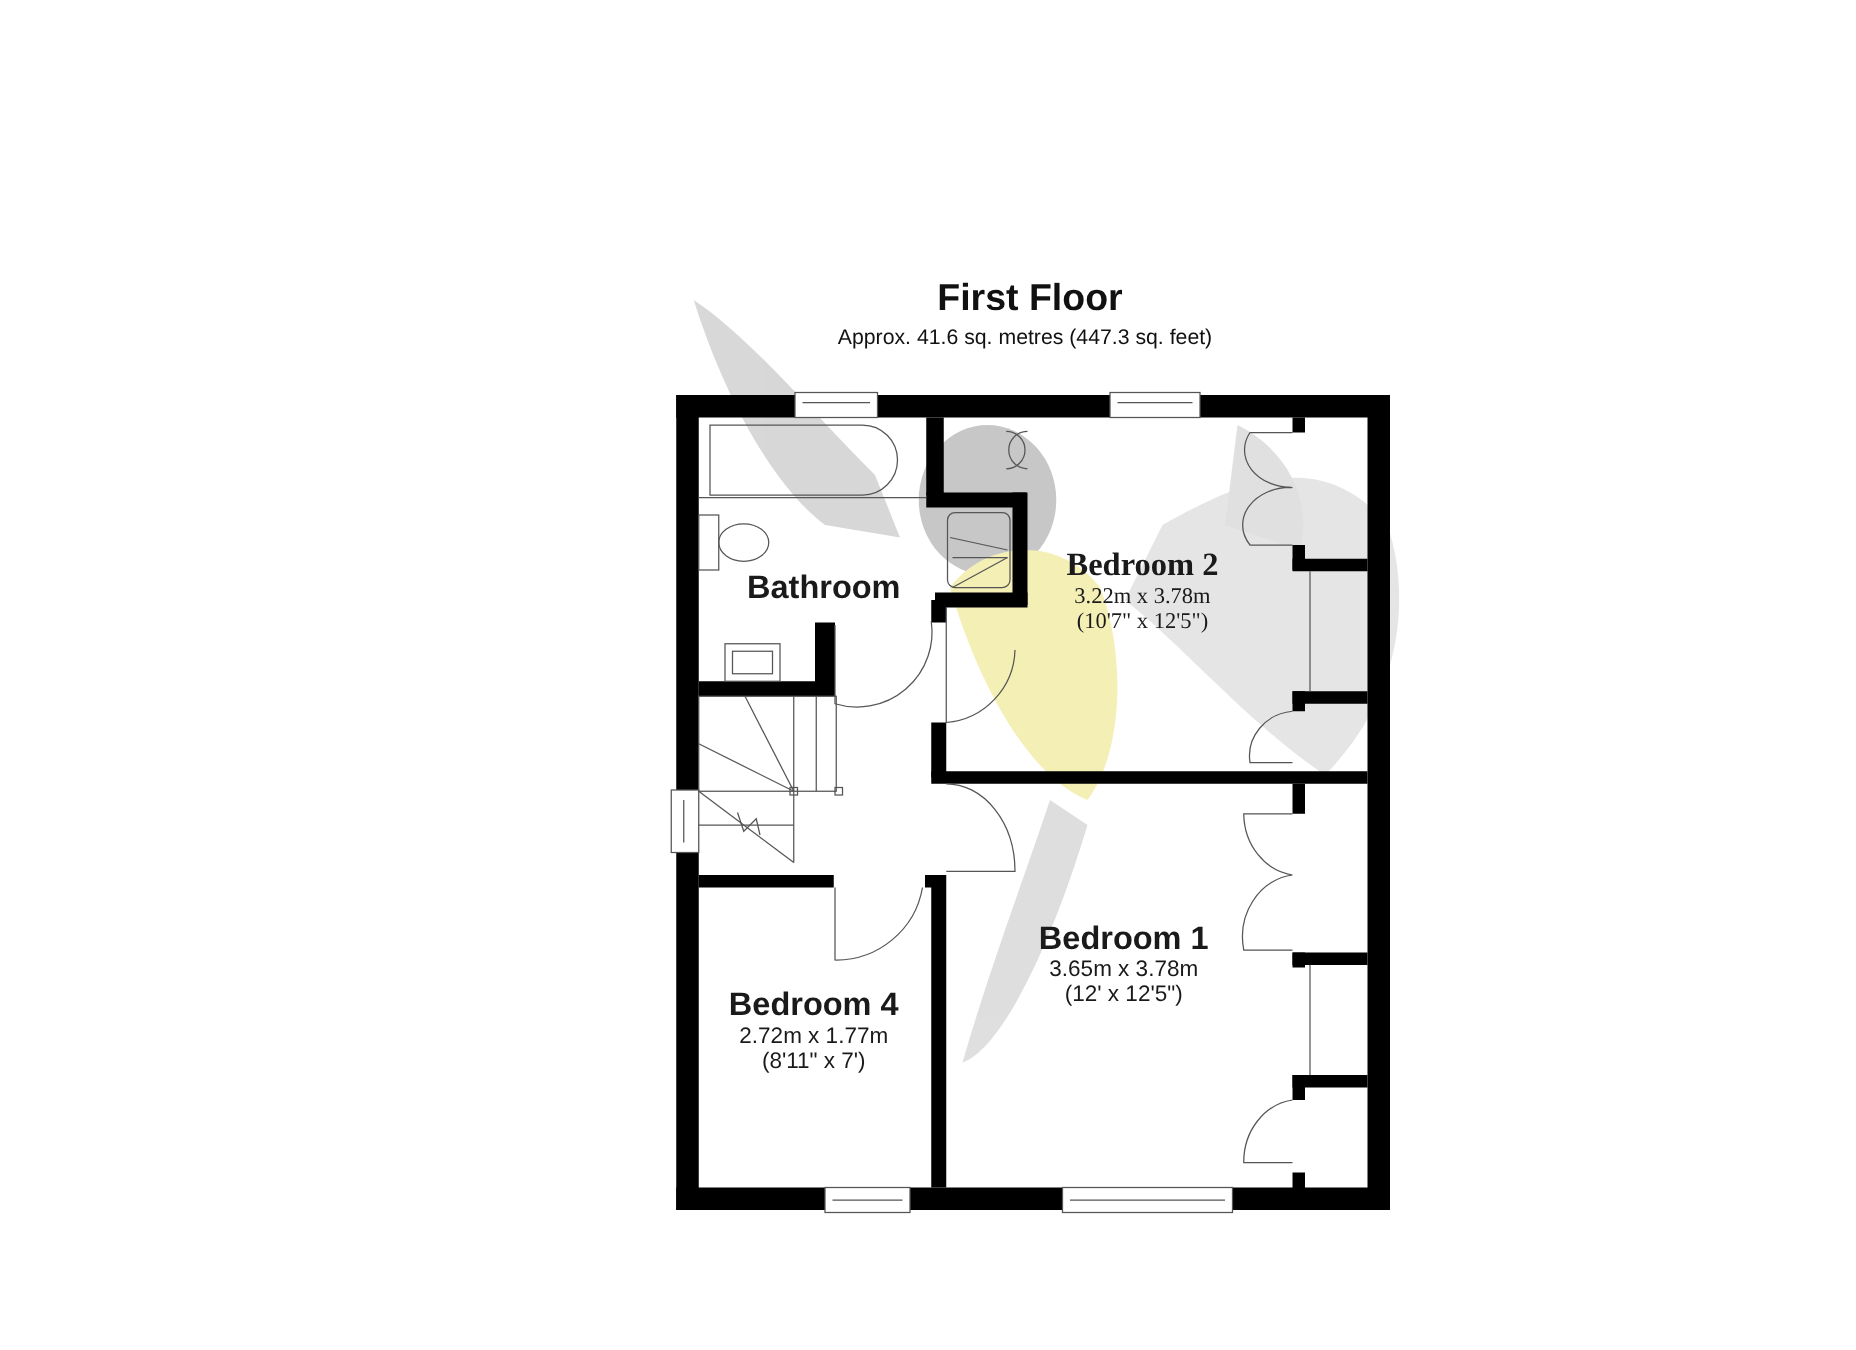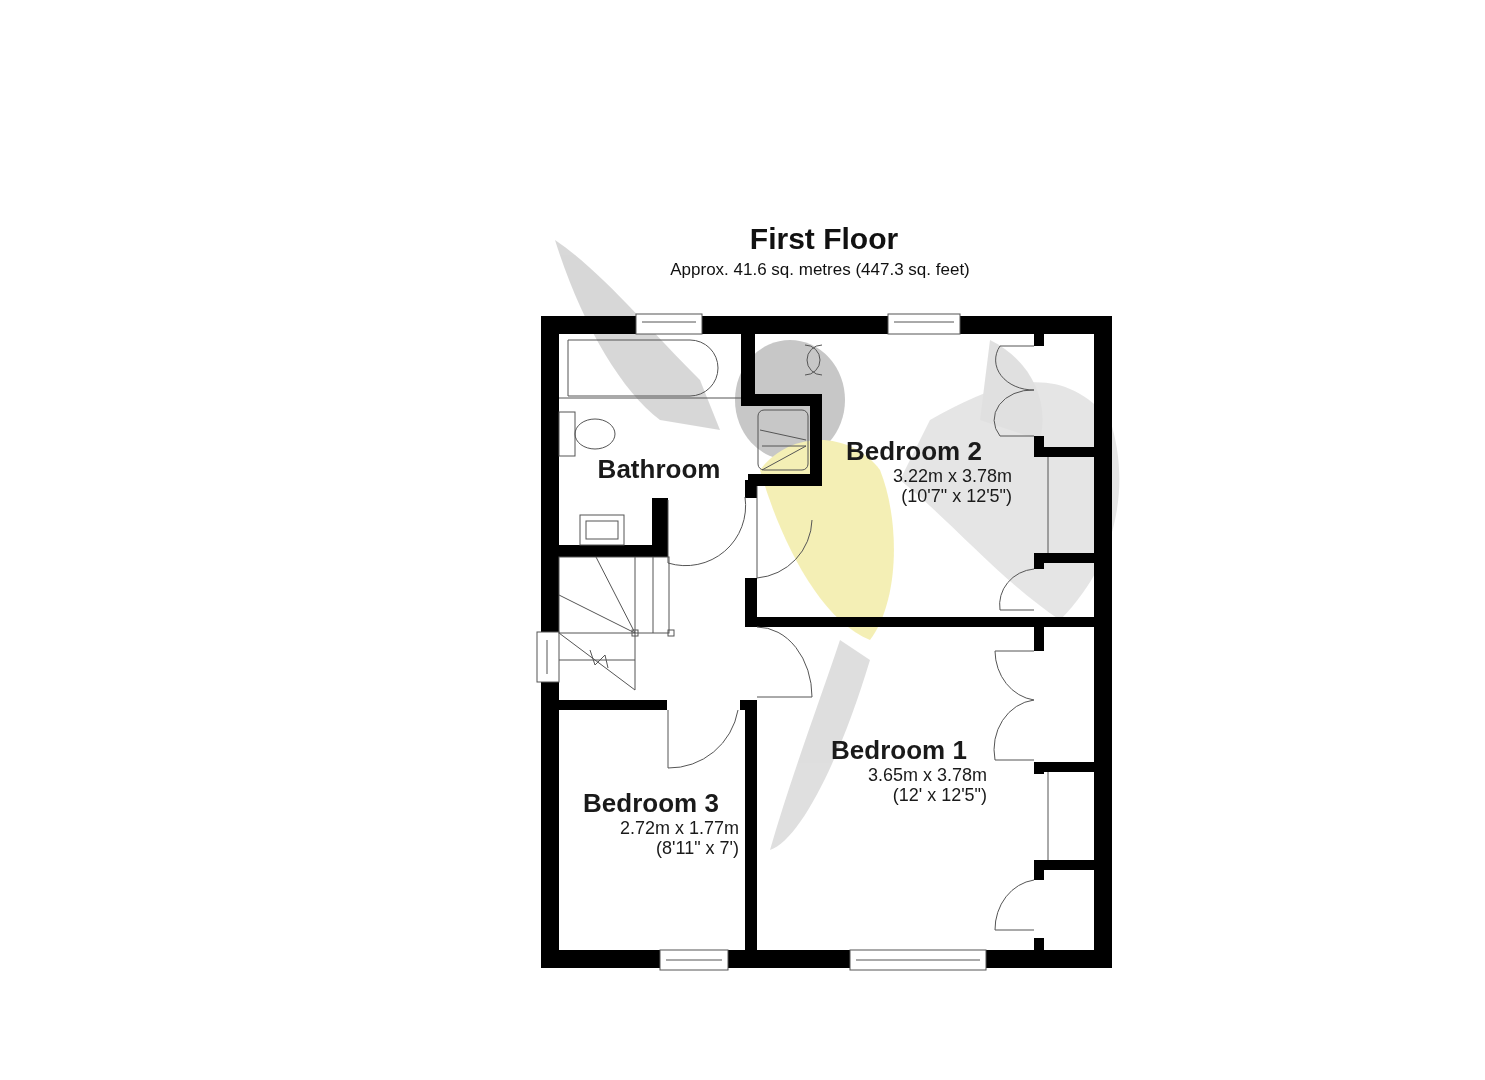--- a/index.html
+++ b/index.html
@@ -2,21 +2,21 @@
 <html><head>
   <meta charset="utf-8">
   <style>
     html, body { margin: 0; padding: 0; background: #ffffff; }
     body { width: 1485px; height: 1080px; position: relative; overflow: hidden; font-family: "Liberation Sans", sans-serif; }
     .title { position: absolute; left: 0; width: 1648px; top: 222px; text-align: center; font-weight: bold; font-size: 30px; color: #111; }
     .subtitle { position: absolute; left: 0; width: 1640px; top: 260px; text-align: center; font-size: 17px; color: #111; }
     svg.plan { position: absolute; left: 0; top: 0; }
     .room-label { position: absolute; text-align: center; color: #1a1a1a; line-height: 1.12; }
     .room-label .name { font-weight: bold; font-size: 26px; display: block; }
-    .room-label .dim { font-size: 18px; display: block; text-align: right; }
+    .room-label .dim { font-size: 18px; display: block; }
   </style>
 </head>
 <body>
 
 <div class="title">First Floor</div>
 <div class="subtitle">Approx. 41.6 sq. metres (447.3 sq. feet)</div>
 
 <svg class="plan" width="1485" height="1080" viewBox="0 0 1485 1080">
 
   <g opacity="0.55">
@@ -112,29 +112,29 @@
     <line x1="1048" y1="457" x2="1048" y2="553"></line>
     <path d="M1034 880 A45 50 0 0 0 995 930 L1034 930"></path>
     <path d="M805 345 A15 15 0 0 1 805 375 M822 345 A15 15 0 0 0 822 375"></path>
   </g>
 </svg>
 
 <div class="room-label" style="left:585px; top:455px; width:148px;">
   <span class="name">Bathroom</span>
 </div>
 
-<div class="room-label" style="left:816px; top:437px; width:196px;">
+<div class="room-label" style="left:816px; top:437px; width:196px;font-family:Liberation Serif, serif;">
   <span class="name">Bedroom 2</span>
   <span class="dim">3.22m x 3.78m</span>
   <span class="dim">(10'7" x 12'5")</span>
 </div>
 
 <div class="room-label" style="left:811px; top:736px; width:176px;">
   <span class="name">Bedroom 1</span>
   <span class="dim">3.65m x 3.78m</span>
   <span class="dim">(12' x 12'5")</span>
 </div>
 
 <div class="room-label" style="left:563px; top:789px; width:176px;">
-  <span class="name">Bedroom 3</span>
+  <span class="name">Bedroom 4</span>
   <span class="dim">2.72m x 1.77m</span>
   <span class="dim">(8'11" x 7')</span>
 </div>
 
 </body></html>

